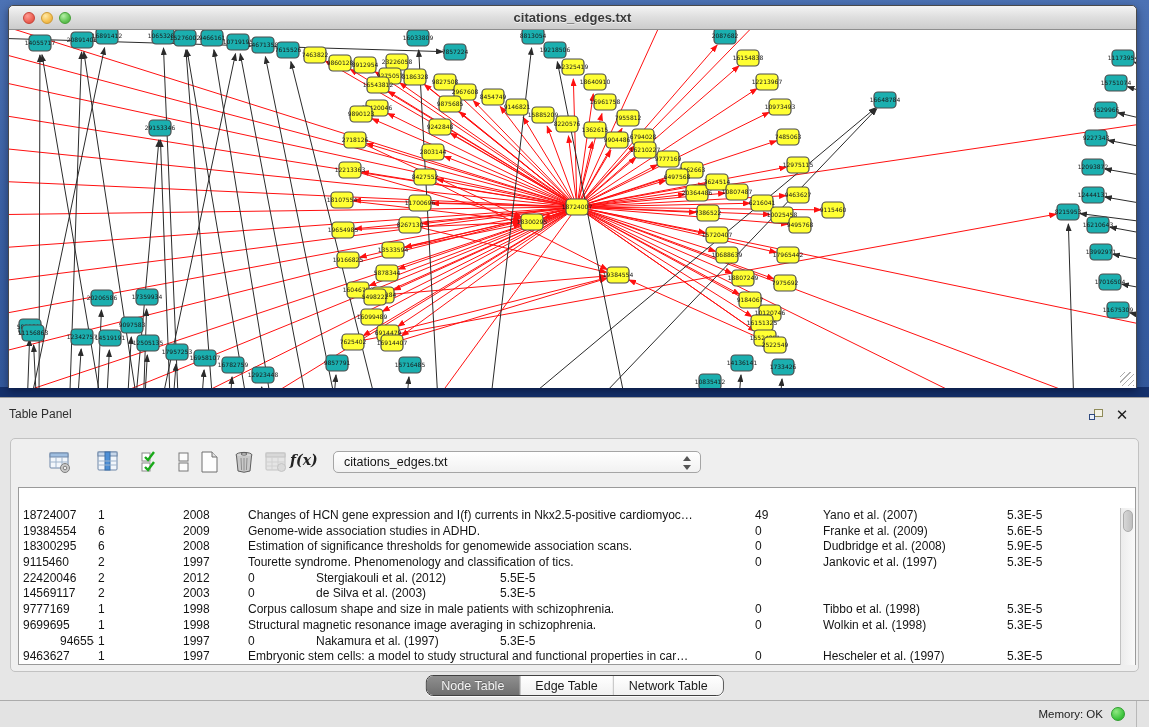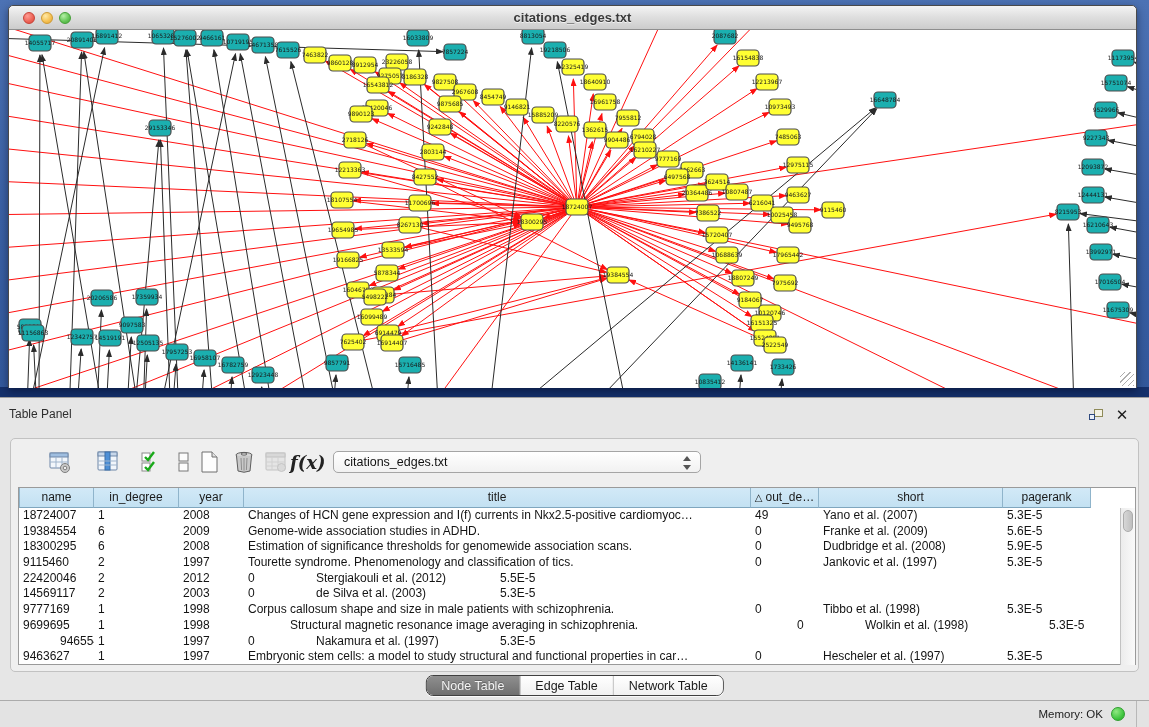--- a/index.html
+++ b/index.html
@@ -69,21 +69,21 @@
     background:#EFEFEF; border:1px solid #C2C2C2; border-radius:5px;
   }
   
   .toolbar { position:absolute; left:0; top:0; width:100%; height:46px; }
   .tb-btn { position:absolute; top:11px; width:24px; height:24px; cursor:pointer; }
   .tb-btn svg { display:block; }
   .tb-btn.disabled { opacity:.45; }
   .fx-label {
     position:absolute; left:279px; top:13px; width:34px;
     font-family:"DejaVu Serif","Liberation Serif",serif;
-    font-style:italic; font-weight:bold; font-size:18px; color:#222; cursor:pointer;
+    font-style:italic; font-weight:bold; font-size:14px; color:#222; cursor:pointer;
   }
   .combo {
     position:absolute; left:322px; top:12px; width:368px; height:22px;
     background:linear-gradient(180deg,#FFFFFF,#F1F1F1);
     border:1px solid #A5A5A5; border-radius:5px;
     font-size:12.5px; color:#111; line-height:20px; padding-left:10px; cursor:pointer;
   }
   .combo-arrows { position:absolute; right:9px; top:3px; width:8px; height:16px; }
   .combo-arrows .up, .combo-arrows .dn { position:absolute; left:0; width:0; height:0; border-left:4px solid transparent; border-right:4px solid transparent; }
   .combo-arrows .up { top:1px; border-bottom:5px solid #555; }
@@ -880,29 +880,20 @@
       <div class="combo">
         <span>citations_edges.txt</span>
         <span class="combo-arrows">
             <span class="up"></span>
             <span class="dn"></span>
           </span>
       </div>
     </div>
 
     <div class="tablewrap">
-      <div class="thead" id="thead">
-          <div class="th" style="width: 75px;">name</div>
-          <div class="th" style="width: 85px;">in_degree</div>
-          <div class="th" style="width: 65px;">year</div>
-          <div class="th" style="width: 507px;">title</div>
-          <div class="th" style="width: 68px;"><span class="sort-glyph">△</span>out_de…</div>
-          <div class="th" style="width: 184px;">short</div>
-          <div class="th" style="width: 88px;">pagerank</div>
-        </div>
       <div class="tbody" id="tbody">
           <div class="tr">
             <div class="td" style="width: 75px;">18724007</div>
             <div class="td" style="width: 85px;">1</div>
             <div class="td" style="width: 65px;">2008</div>
             <div class="td" style="width: 507px;">Changes of HCN gene expression and I(f) currents in Nkx2.5-positive cardiomyoc…</div>
             <div class="td" style="width: 68px;">49</div>
             <div class="td" style="width: 184px;">Yano et al. (2007)</div>
             <div class="td" style="width: 88px;">5.3E-5</div>
           </div>
@@ -955,21 +946,21 @@
             <div class="td" style="width: 65px;">1998</div>
             <div class="td" style="width: 507px;">Corpus callosum shape and size in male patients with schizophrenia.</div>
             <div class="td" style="width: 68px;">0</div>
             <div class="td" style="width: 184px;">Tibbo et al. (1998)</div>
             <div class="td" style="width: 88px;">5.3E-5</div>
           </div>
           <div class="tr">
             <div class="td" style="width: 75px;">9699695</div>
             <div class="td" style="width: 85px;">1</div>
             <div class="td" style="width: 65px;">1998</div>
-            <div class="td" style="width: 507px; margin-left: 42px;">Structural magnetic resonance image averaging in schizophrenia.</div>
+            <div class="td" style="width: 507px;">Structural magnetic resonance image averaging in schizophrenia.</div>
             <div class="td" style="width: 68px;">0</div>
             <div class="td" style="width: 184px;">Wolkin et al. (1998)</div>
             <div class="td" style="width: 88px;">5.3E-5</div>
           </div>
           <div class="tr">
             <div class="td" style="width: 75px; padding-left: 41px;">9465546</div>
             <div class="td" style="width: 85px;">1</div>
             <div class="td" style="width: 65px;">1997</div>
             <div class="td" style="width: 68px;">0</div>
             <div class="td" style="width: 184px;">Nakamura et al. (1997)</div>

